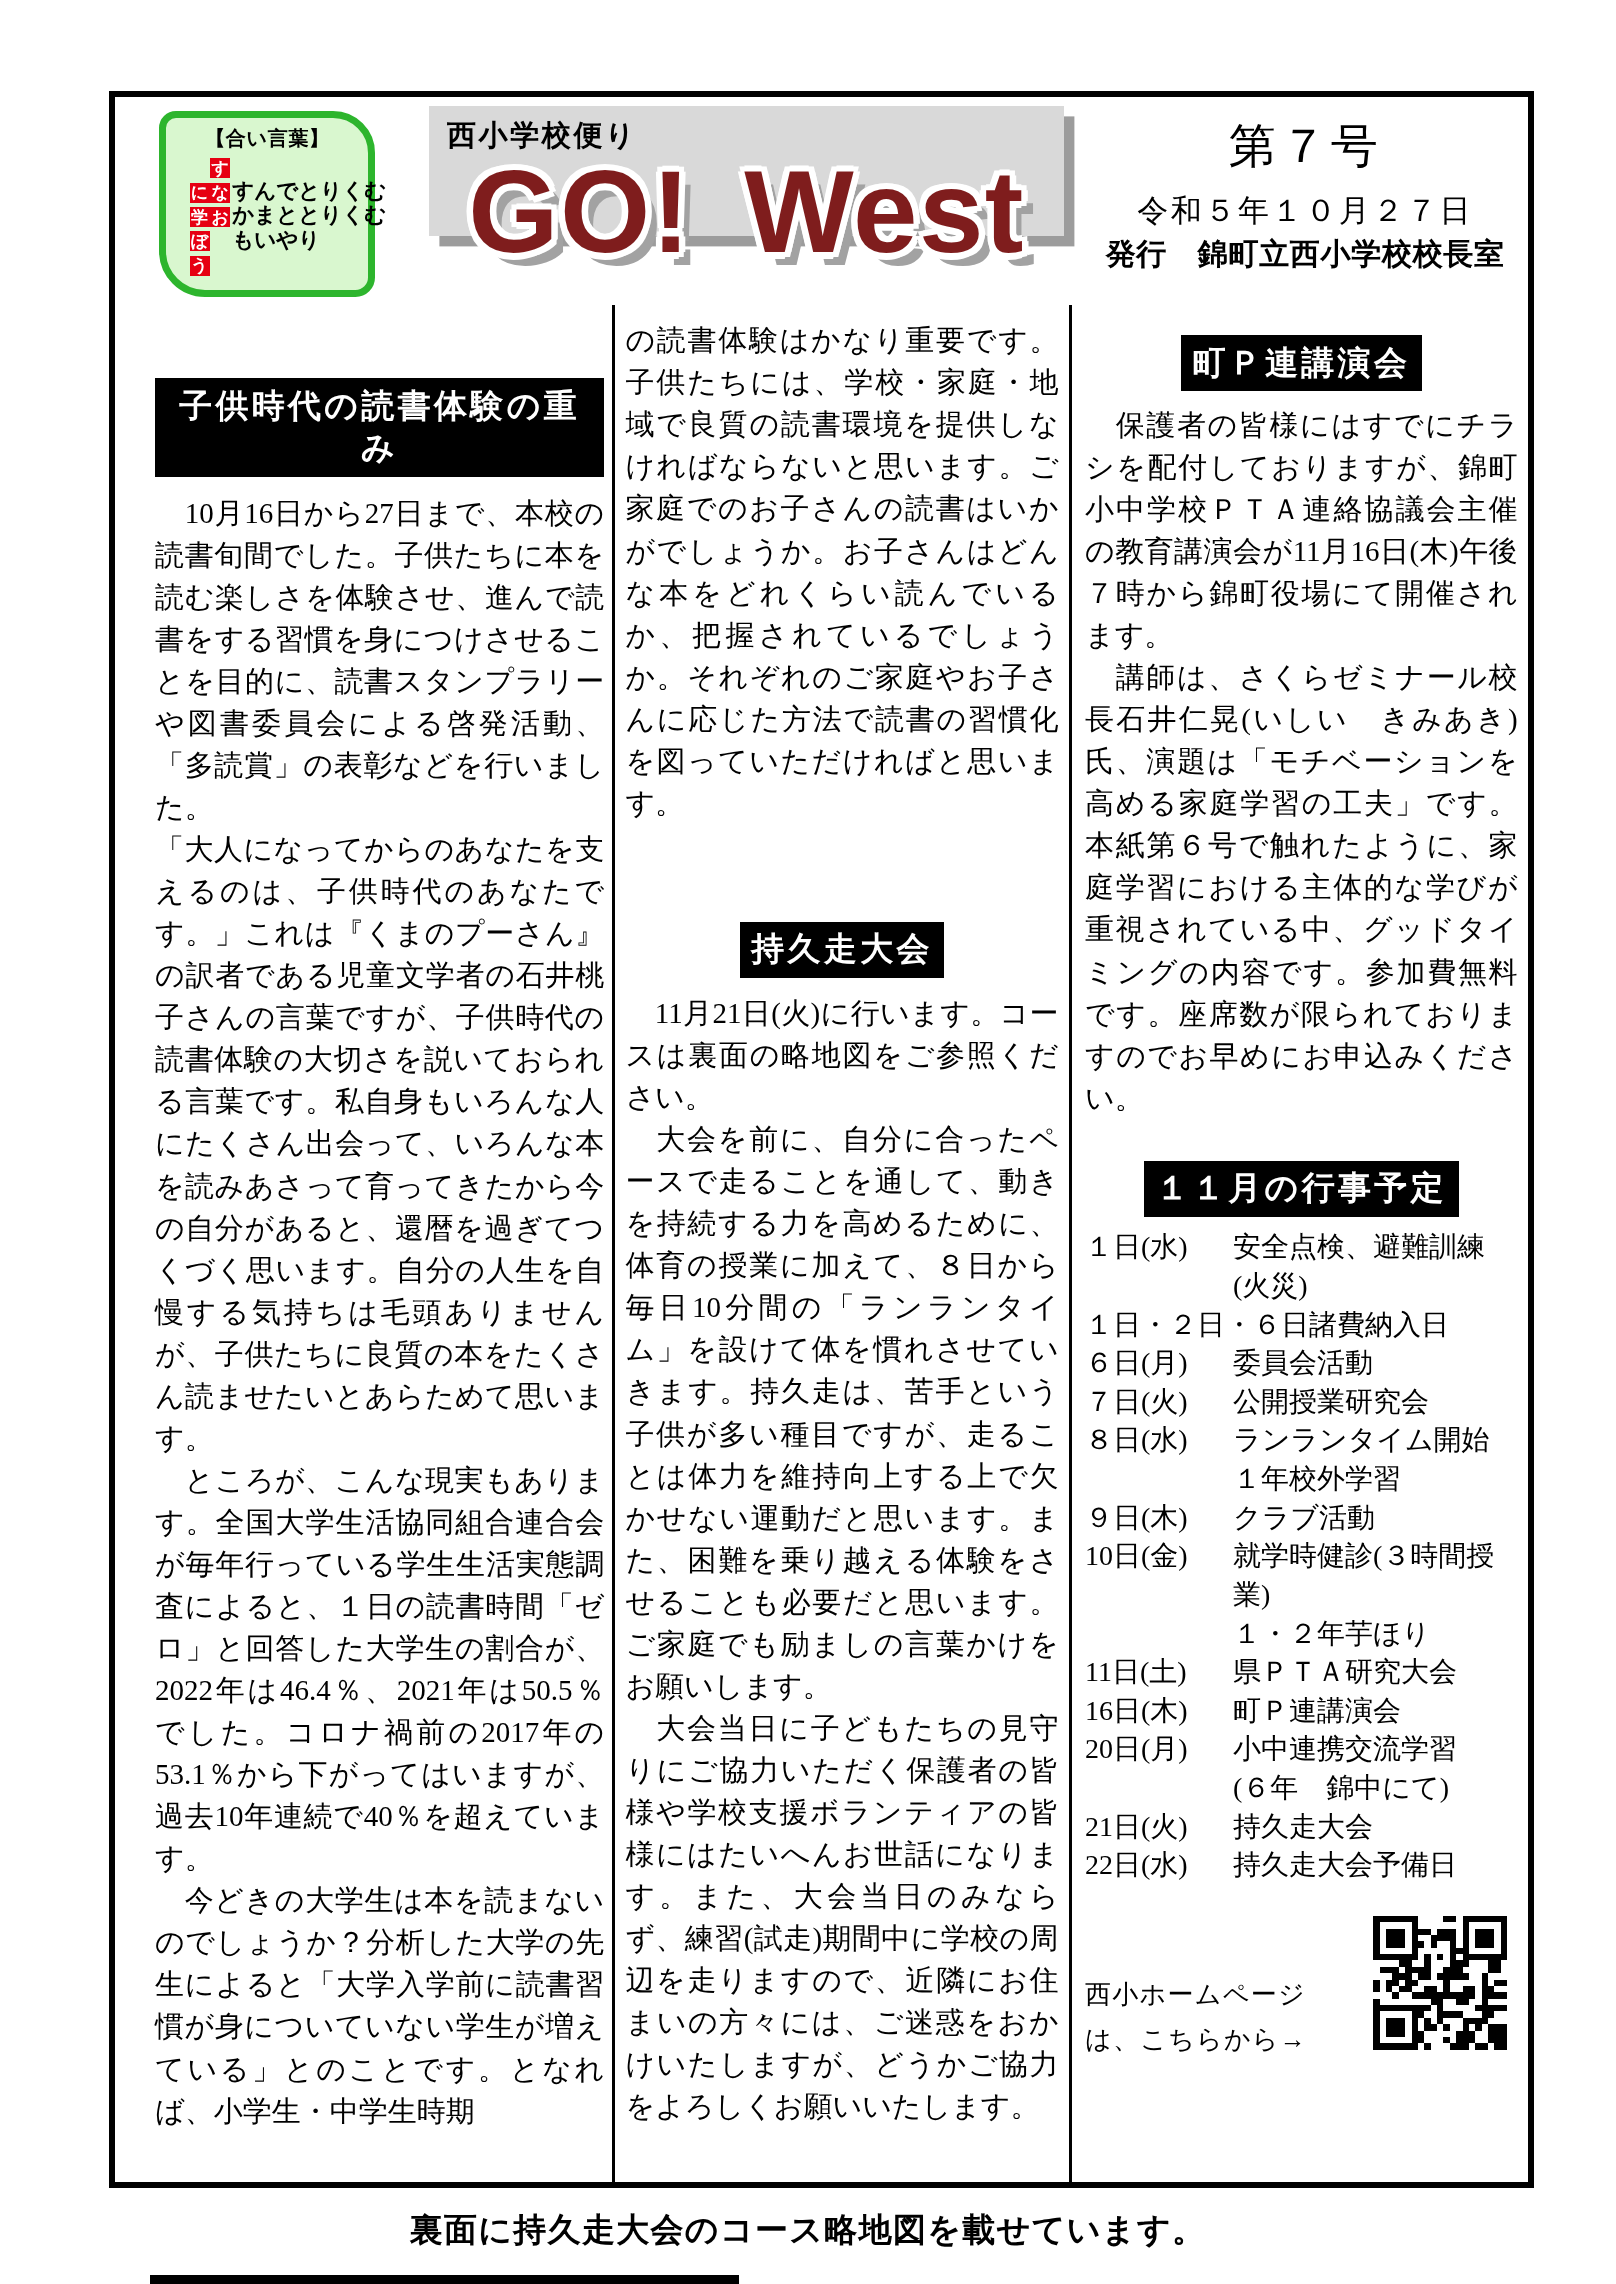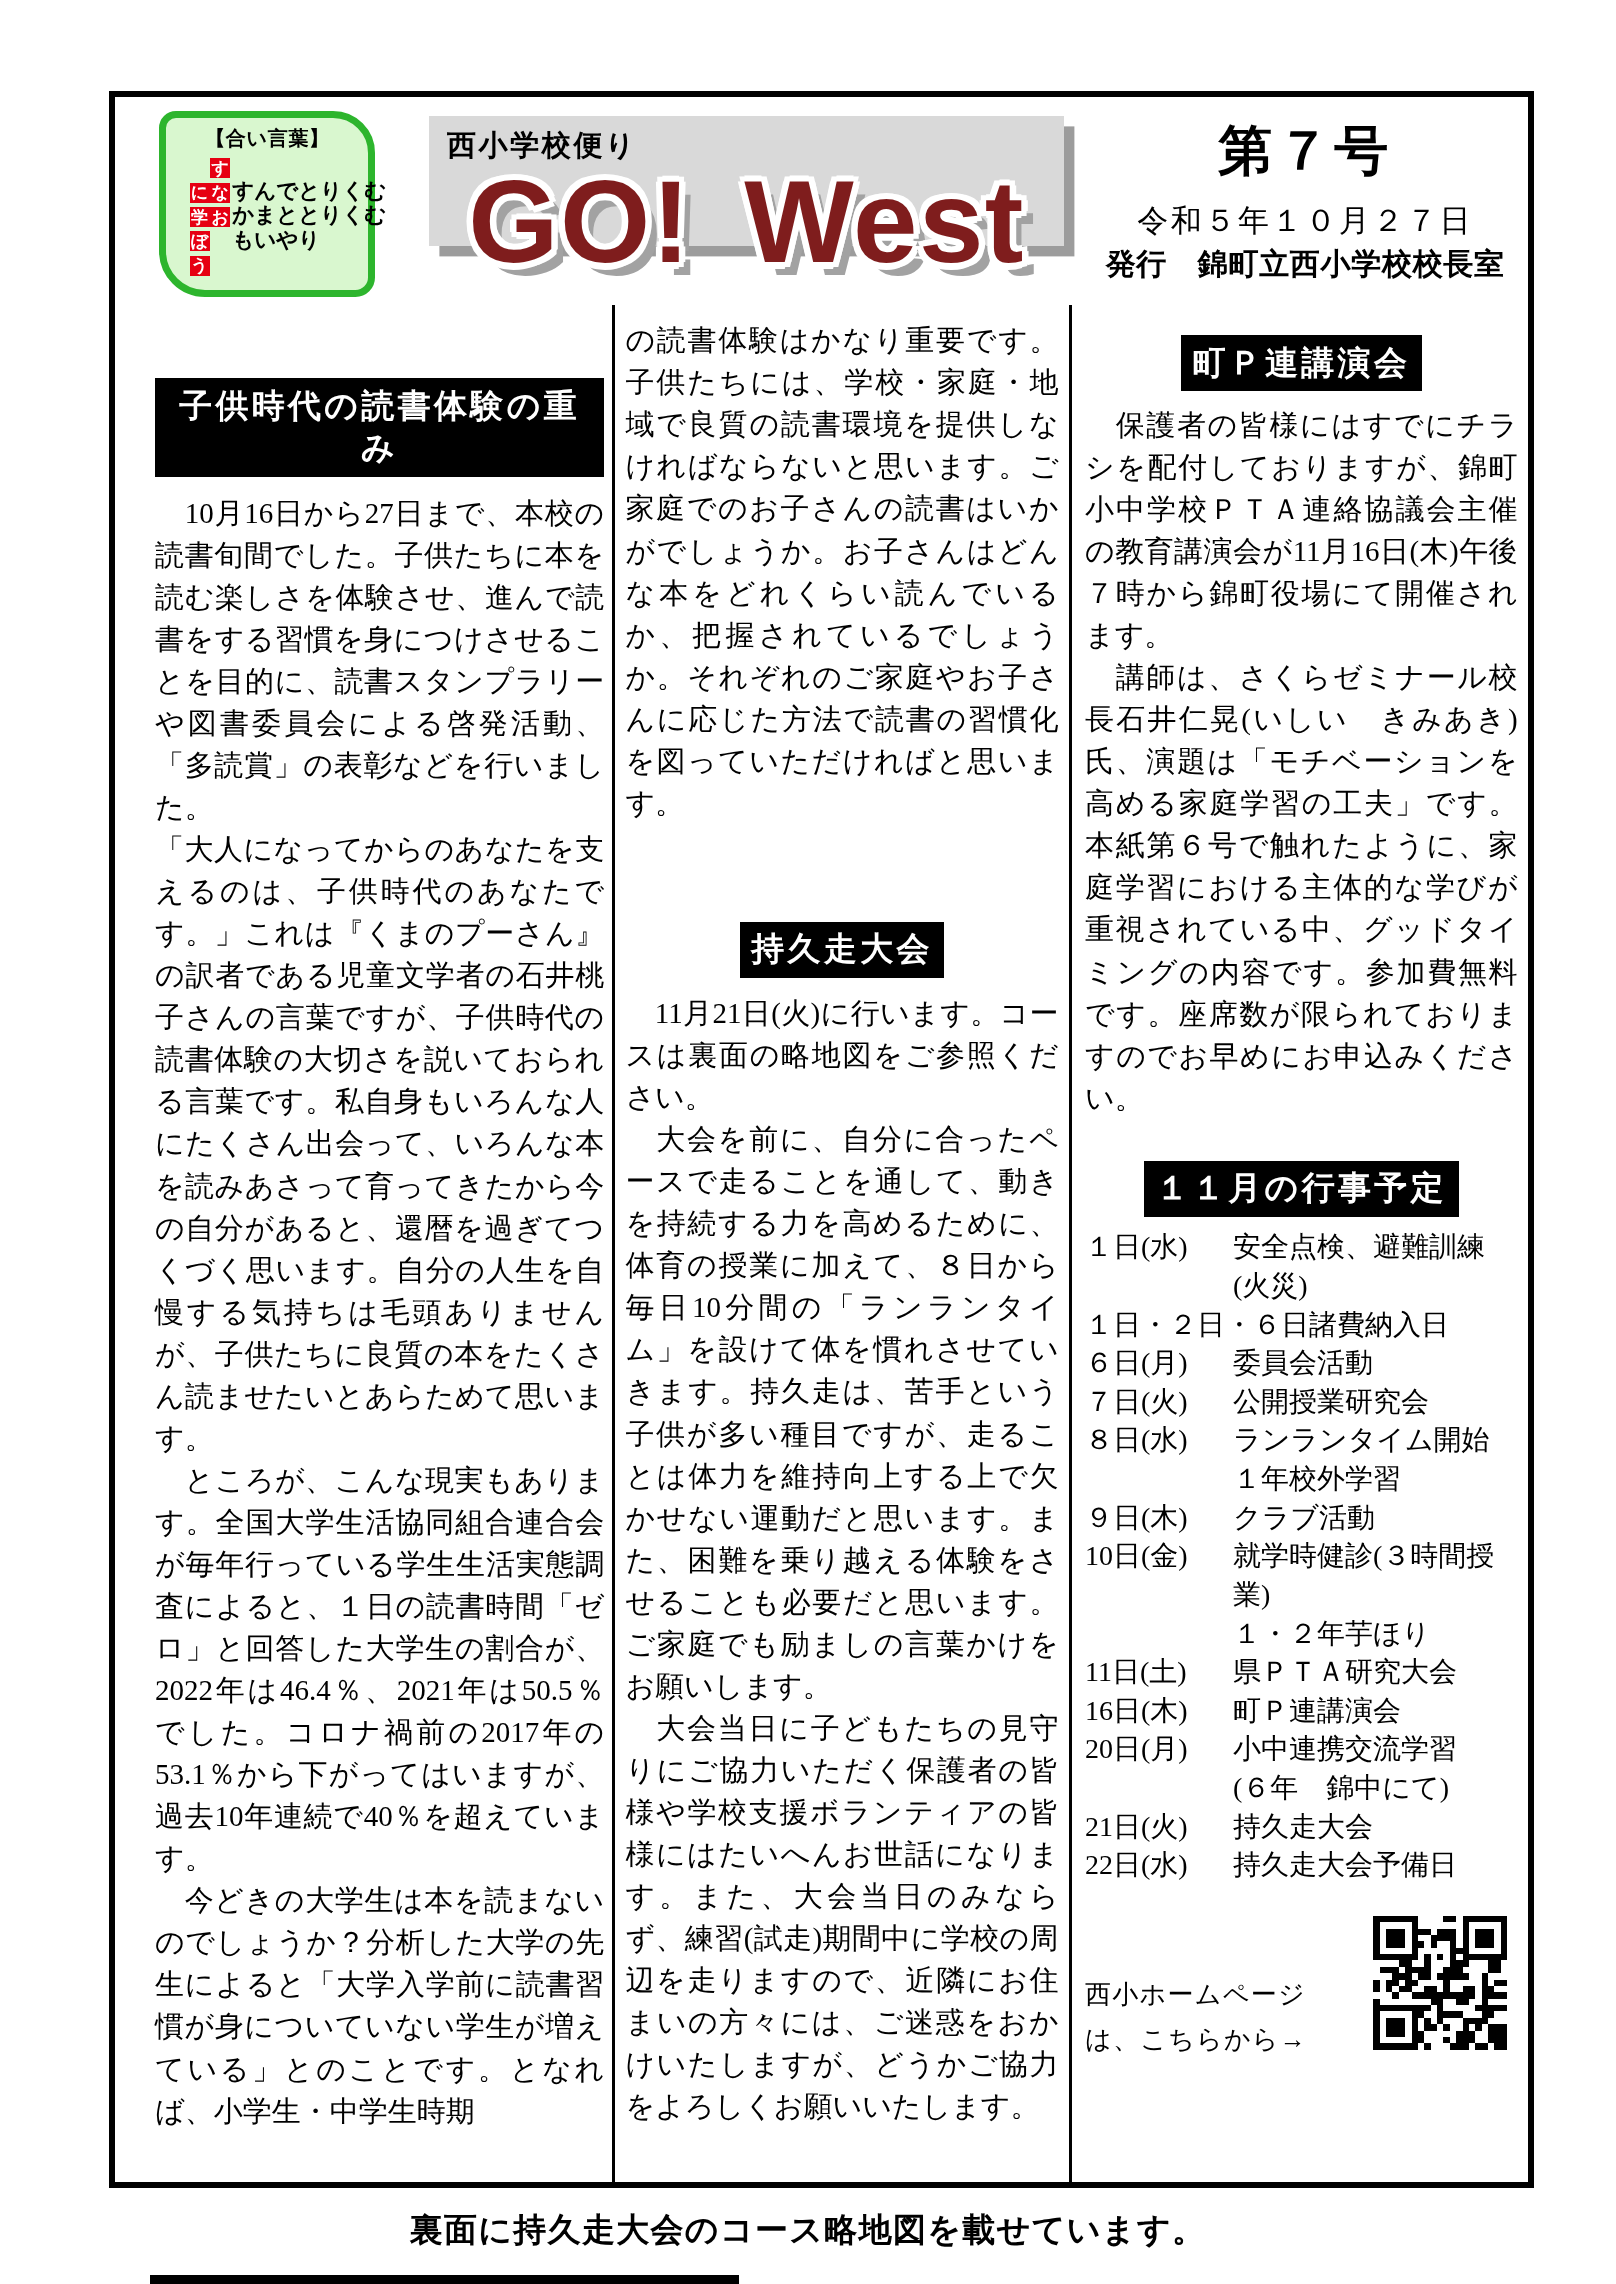--- a/index.html
+++ b/index.html
@@ -13,33 +13,33 @@
       background:var(--slogan_bg);border:7.8px solid var(--slogan_border);
       border-radius:17px 42px 19.5px 46px;padding:6.5px 5.2px 3.9px 6.5px;
       font-family:"Liberation Sans","DejaVu Sans",sans-serif;}
   .slogan-title{text-align:center;font-size:20px;font-weight:bold;letter-spacing:0.7px;}
   .slogan-rows{margin-top:5.2px;margin-left:17px;}
   .srow{display:flex;align-items:center;height:23px;margin-bottom:1.3px;}
   .rcell{flex:0 0 20px;width:20px;height:20px;margin-right:0.7px;background:var(--slogan_red);
       color:#fff;font-size:17px;font-weight:bold;display:flex;align-items:center;justify-content:center;}
   .rcell:empty{background:transparent;}
   .stext{font-size:21.5px;font-weight:bold;white-space:nowrap;margin-left:1.3px;margin-top:44px;}
-  .logo-box{position:absolute;left:314px;top:19px;width:635px;height:130px;
+  .logo-box{position:absolute;left:314px;top:9px;width:635px;height:130px;
       background:var(--logo_box_bg);box-shadow:10.4px 10.4px 0 var(--logo_shadow);
       font-family:"Liberation Sans","DejaVu Sans",sans-serif;}
   .logo-label{font-size:29px;font-weight:bold;padding:10.4px 0 0 18px;letter-spacing:2.6px;}
   .logo-text{margin-top:-11.7px;text-align:center;font-size:116px;font-weight:900;letter-spacing:1.3px;
       word-spacing:19.5px;color:#7f1d1d;
       text-shadow:
         -5.2px -5.2px 0 #fff, 5.2px -5.2px 0 #fff, -5.2px 5.2px 0 #fff, 5.2px 5.2px 0 #fff,
         -6.5px 0 0 #fff, 6.5px 0 0 #fff, 0 -6.5px 0 #fff, 0 6.5px 0 #fff,
         11.7px 13px 0 #a2a2a2;}
   .issue-block{position:absolute;right:14.3px;top:18px;width:417px;text-align:center;
       font-family:"Liberation Sans","DejaVu Sans",sans-serif;}
-  .issue-no{font-size:54px;font-weight:bold;letter-spacing:3.9px;}
+  .issue-no{font-size:47px;font-weight:normal;letter-spacing:3.9px;}
   .issue-date{margin-top:11.7px;font-size:31px;letter-spacing:2.6px;}
   .issue-publisher{margin-top:2.6px;font-size:30px;font-weight:bold;letter-spacing:0.7px;}
   
   .columns{position:absolute;left:0;top:208px;right:0;bottom:0;display:flex;overflow:hidden;}
   .col{box-sizing:border-box;overflow:hidden;}
   .col1{width:497px;padding:0 7.8px 0 40px;}
   .col2{width:457px;padding:0 10.4px 0 10.4px;border-left:3.3px solid #000;}
   .col3{flex:1;padding:0 10.4px 0 13px;border-left:3.3px solid #000;}
   .heading{background:var(--heading_bg);color:var(--heading_fg);
       font-family:"Liberation Sans","DejaVu Sans",sans-serif;font-weight:bold;

